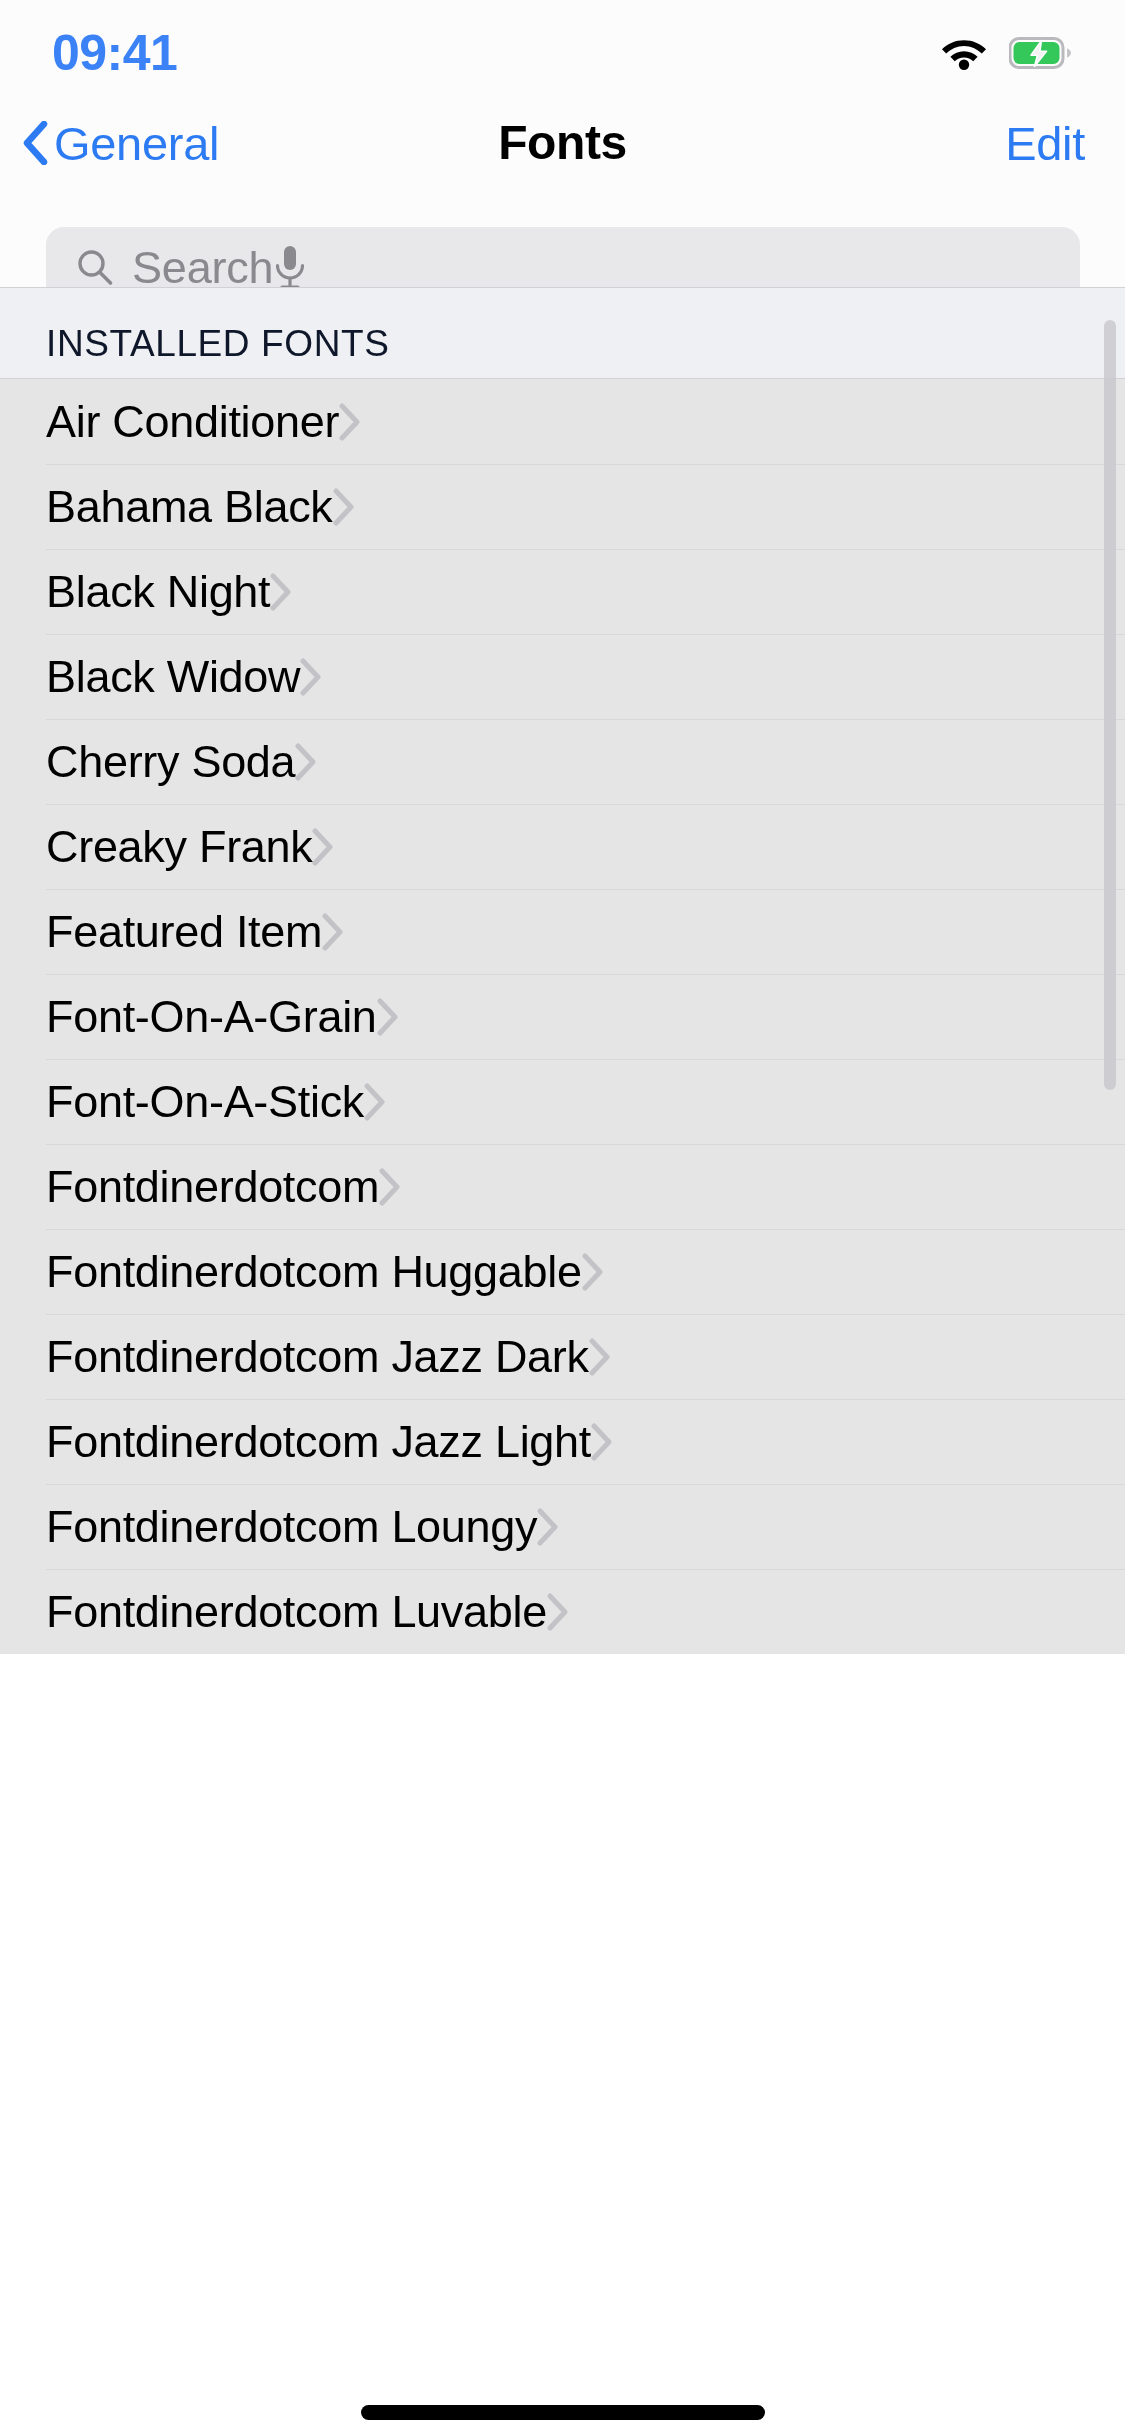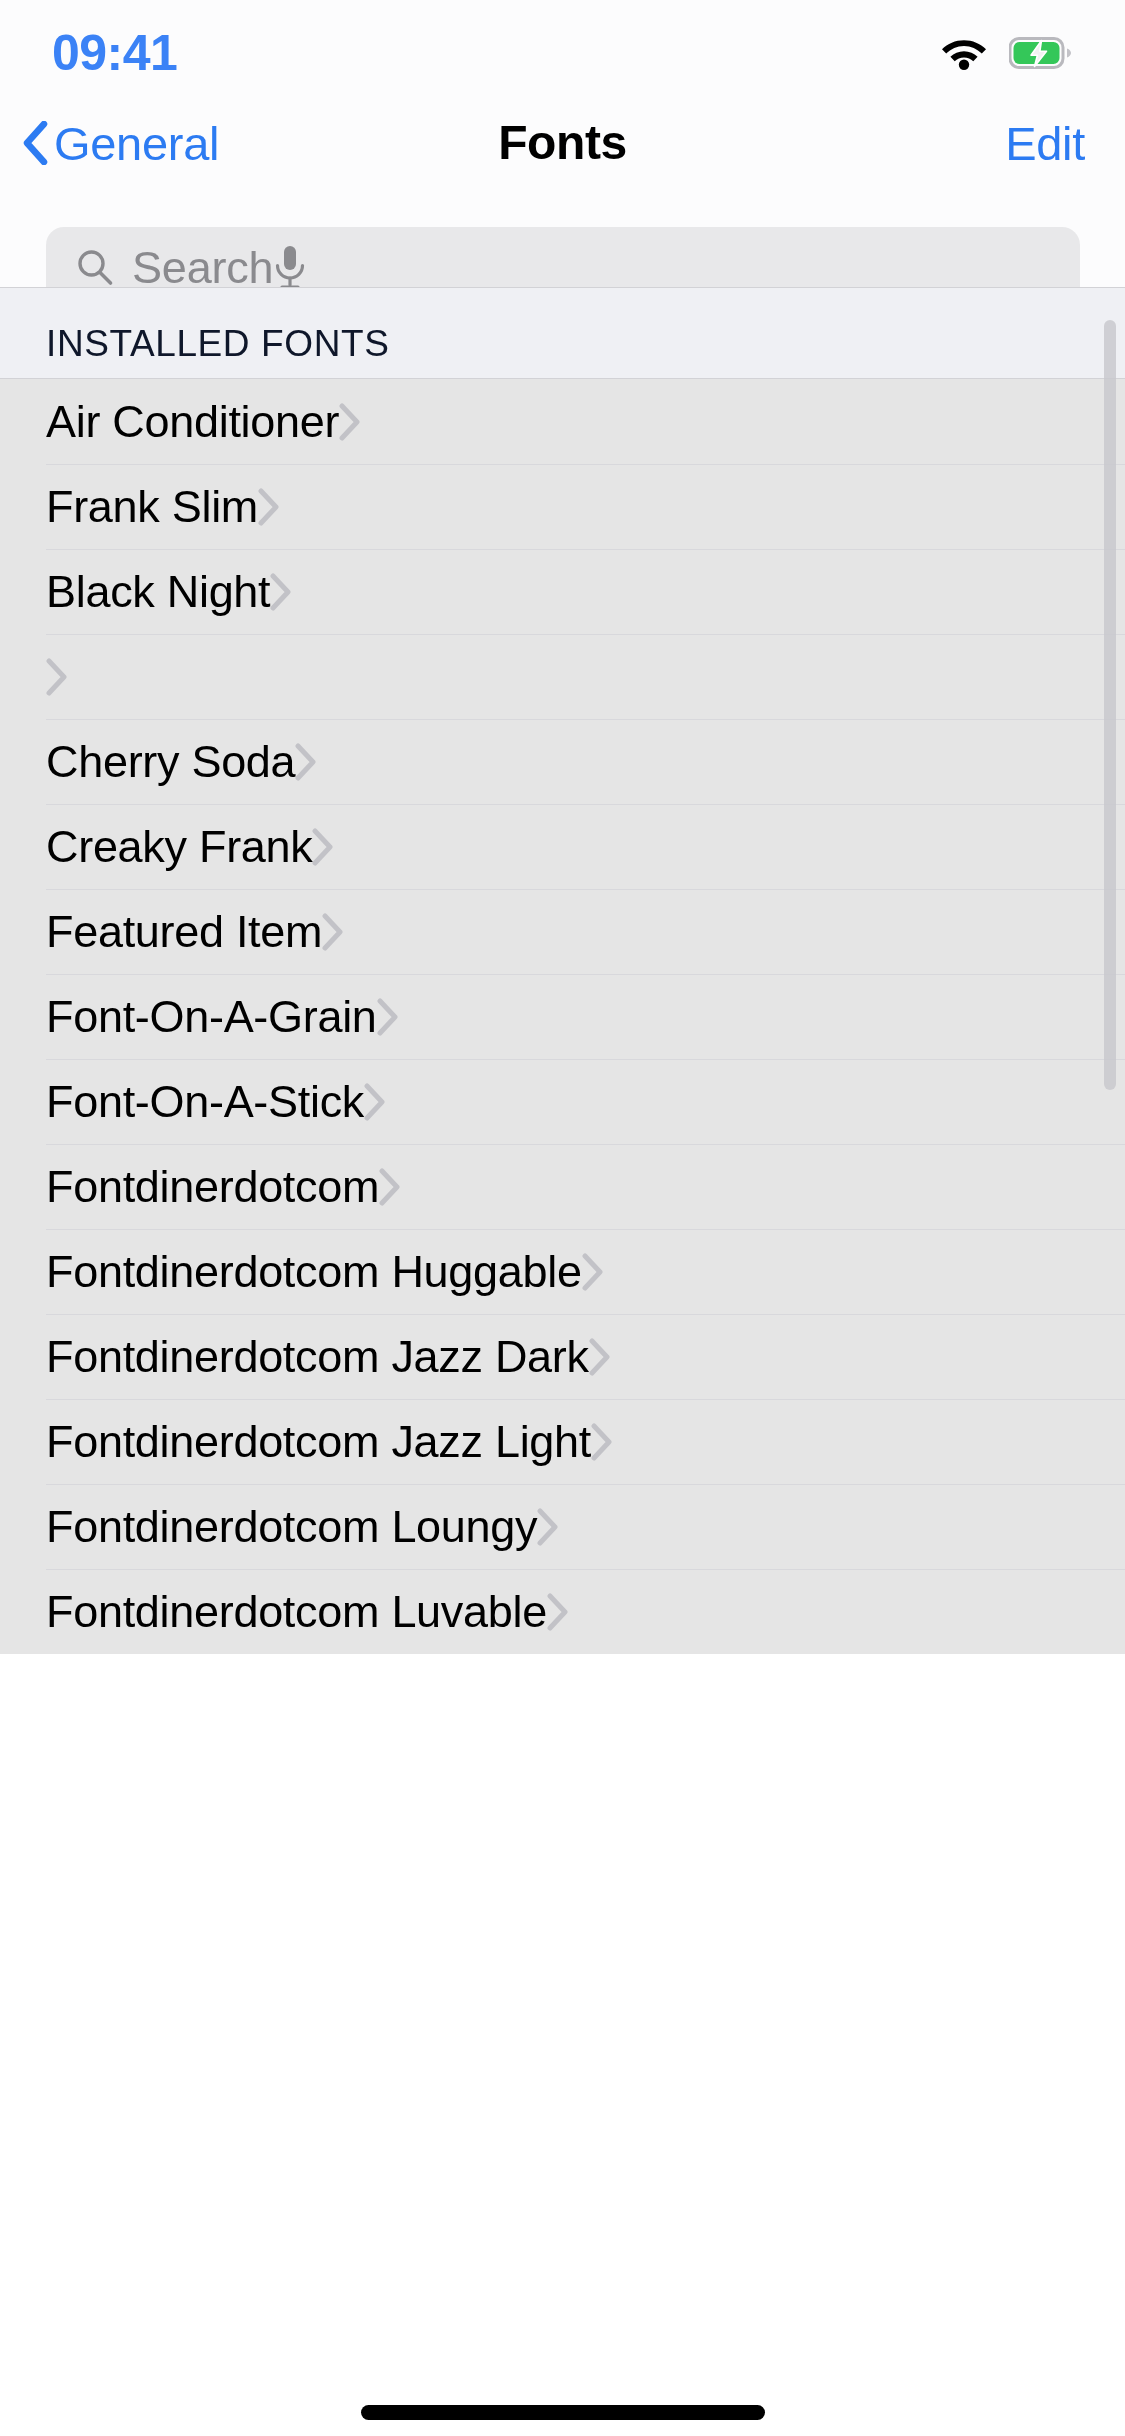--- a/index.html
+++ b/index.html
@@ -223,38 +223,39 @@
   <div class="row">
     <span class="row-label">Air Conditioner</span>
     <span>
       <svg class="chev-row" viewBox="0 0 22 38" xmlns="http://www.w3.org/2000/svg">
         <path d="M3 3 L18 19 L3 35" fill="none" stroke="#c2c2c7" stroke-width="5" stroke-linecap="round" stroke-linejoin="round"></path>
       </svg>
     </span>
   </div>
 
   <div class="row">
-    <span class="row-label">Frank Slim</span>
+    <span class="row-label">Bahama Black</span>
     <span>
       <svg class="chev-row" viewBox="0 0 22 38" xmlns="http://www.w3.org/2000/svg">
         <path d="M3 3 L18 19 L3 35" fill="none" stroke="#c2c2c7" stroke-width="5" stroke-linecap="round" stroke-linejoin="round"></path>
       </svg>
     </span>
   </div>
 
   <div class="row">
     <span class="row-label">Black Night</span>
     <span>
       <svg class="chev-row" viewBox="0 0 22 38" xmlns="http://www.w3.org/2000/svg">
         <path d="M3 3 L18 19 L3 35" fill="none" stroke="#c2c2c7" stroke-width="5" stroke-linecap="round" stroke-linejoin="round"></path>
       </svg>
     </span>
   </div>
 
   <div class="row">
+    <span class="row-label">Black Widow</span>
     <span>
       <svg class="chev-row" viewBox="0 0 22 38" xmlns="http://www.w3.org/2000/svg">
         <path d="M3 3 L18 19 L3 35" fill="none" stroke="#c2c2c7" stroke-width="5" stroke-linecap="round" stroke-linejoin="round"></path>
       </svg>
     </span>
   </div>
 
   <div class="row">
     <span class="row-label">Cherry Soda</span>
     <span>

